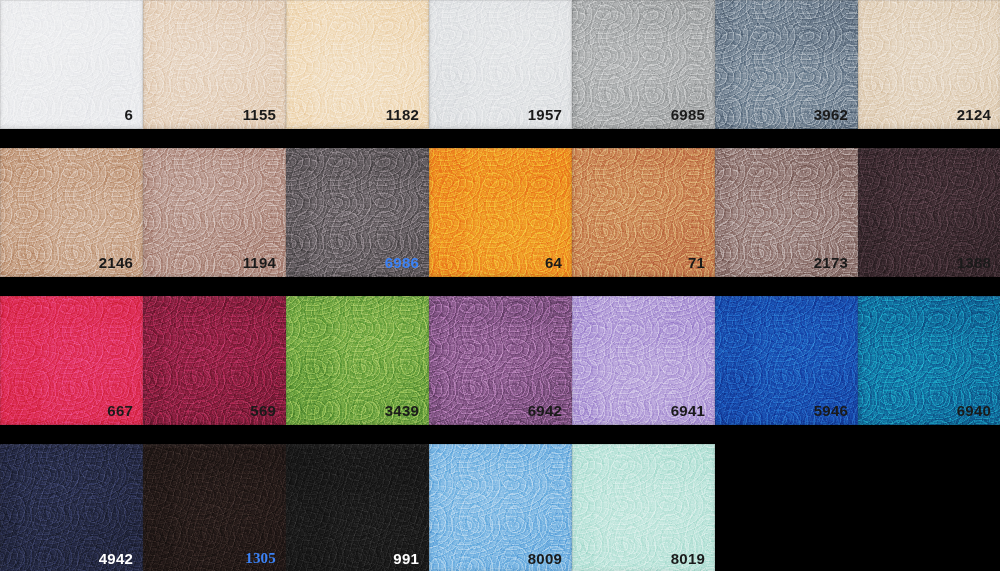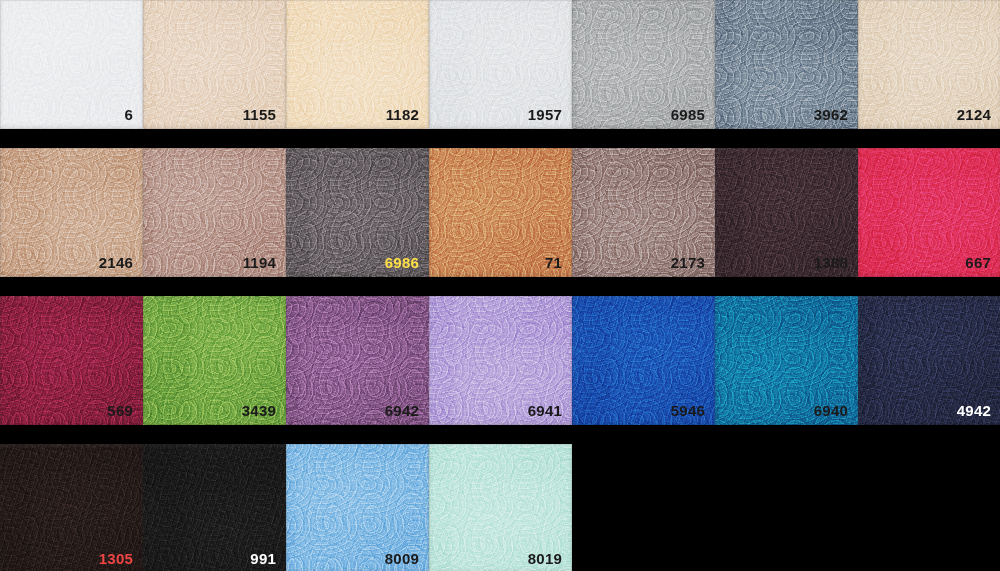--- a/index.html
+++ b/index.html
@@ -183,21 +183,29 @@
       <div class="grain-c" style="background-position: 10px 9px;"></div>
       <div class="edge"></div>
       <div class="swatch-code dark-text" style="color: rgb(26, 26, 26);">1194</div>
     </div>
     <div class="swatch">
       <div class="fill" style="background: rgb(106, 99, 103);"></div>
       <div class="grain-a" style="background-position: 23px 30px;"></div>
       <div class="grain-b" style="background-position: 23px 30px;"></div>
       <div class="grain-c" style="background-position: 23px 30px;"></div>
       <div class="edge"></div>
-      <div class="swatch-code dark-text" style="color: #fde047;">6986</div>
+      <div class="swatch-code dark-text" style="color: #3b82f6;">6986</div>
+    </div>
+    <div class="swatch">
+      <div class="fill" style="background: rgb(240, 154, 38);"></div>
+      <div class="grain-a" style="background-position: 36px 51px;"></div>
+      <div class="grain-b" style="background-position: 36px 51px;"></div>
+      <div class="grain-c" style="background-position: 36px 51px;"></div>
+      <div class="edge"></div>
+      <div class="swatch-code dark-text" style="color: rgb(26, 26, 26);">64</div>
     </div>
     <div class="swatch">
       <div class="fill" style="background: rgb(205, 140, 90);"></div>
       <div class="grain-a" style="background-position: 2px 19px;"></div>
       <div class="grain-b" style="background-position: 2px 19px;"></div>
       <div class="grain-c" style="background-position: 2px 19px;"></div>
       <div class="edge"></div>
       <div class="swatch-code dark-text" style="color: rgb(26, 26, 26);">71</div>
     </div>
     <div class="swatch">
@@ -279,21 +287,21 @@
       <div class="grain-c" style="background-position: 17px 6px;"></div>
       <div class="edge"></div>
       <div class="swatch-code light-text" style="color: rgb(255, 255, 255);">4942</div>
     </div>
     <div class="swatch">
       <div class="fill" style="background: rgb(36, 26, 24);"></div>
       <div class="grain-a" style="background-position: 30px 27px;"></div>
       <div class="grain-b" style="background-position: 30px 27px;"></div>
       <div class="grain-c" style="background-position: 30px 27px;"></div>
       <div class="edge"></div>
-      <div class="swatch-code light-text" style="color: #ef4444;">1305</div>
+      <div class="swatch-code light-text" style="color: #3b82f6; font-family: Liberation Serif, serif;">1305</div>
     </div>
     <div class="swatch">
       <div class="fill" style="background: rgb(26, 26, 26);"></div>
       <div class="grain-a" style="background-position: 43px 48px;"></div>
       <div class="grain-b" style="background-position: 43px 48px;"></div>
       <div class="grain-c" style="background-position: 43px 48px;"></div>
       <div class="edge"></div>
       <div class="swatch-code light-text" style="color: rgb(255, 255, 255);">991</div>
     </div>
     <div class="swatch">

